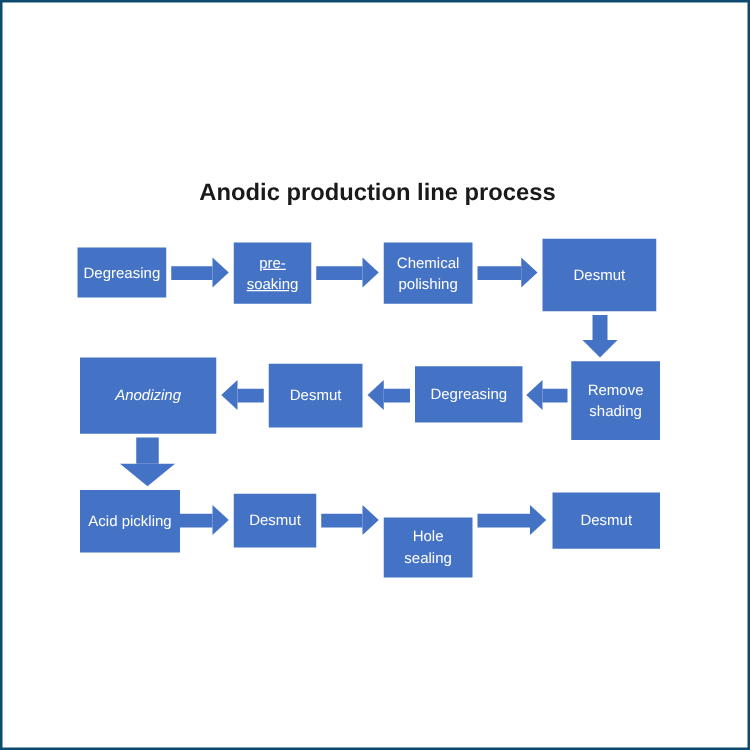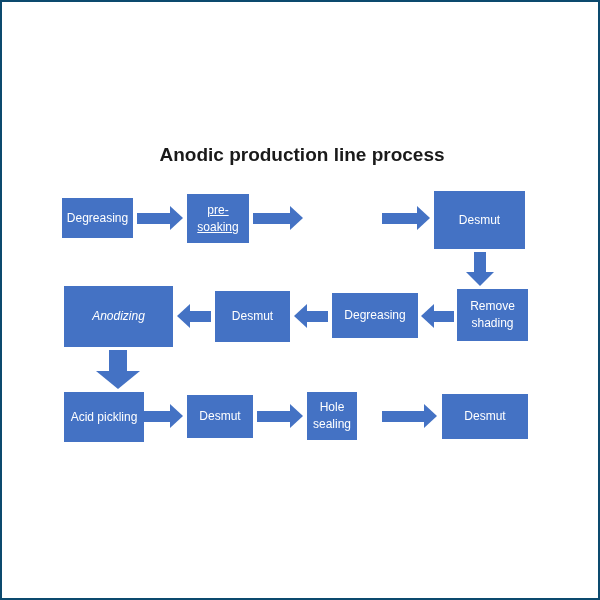--- a/index.html
+++ b/index.html
@@ -43,25 +43,25 @@
   }
   
   .b11 { left: 60px;  top: 196px; width: 71px; height: 40px; }
   .b12 { left: 185px; top: 192px; width: 62px; height: 49px; text-decoration: underline; }
   .b13 { left: 305px; top: 192px; width: 71px; height: 49px; }
   .b14 { left: 432px; top: 189px; width: 91px; height: 58px; }
   
   .b21 { left: 62px;  top: 284px; width: 109px; height: 61px; font-style: italic; }
   .b22 { left: 213px; top: 289px; width: 75px; height: 51px; }
   .b23 { left: 330px; top: 291px; width: 86px; height: 45px; }
-  .b24 { left: 455px; top: 287px; width: 71px; height: 52px; }
+  .b24 { left: 455px; top: 287px; width: 71px; height: 63px; }
   
   .b31 { left: 62px;  top: 390px; width: 80px; height: 50px; }
   .b32 { left: 185px; top: 393px; width: 66px; height: 43px; }
-  .b33 { left: 305px; top: 390px; width: 50px; height: 48px; }
+  .b33 { left: 305px; top: 412px; width: 71px; height: 48px; }
   .b34 { left: 440px; top: 392px; width: 86px; height: 45px; }
 
   .arrow { position: absolute; }
   .arrow .shaft { position: absolute; background: var(--box, #4472C4); }
   .arrow .head  { position: absolute; width: 0; height: 0; }
 
   .right .shaft { left: 0; right: 13px; top: 50%; margin-top: -5.5px; height: 11px; }
   .right .head  { right: 0; top: 50%; margin-top: -12px;
                   border-top: 12px solid transparent;
                   border-bottom: 12px solid transparent;
@@ -108,20 +108,21 @@
   <div class="box b11">Degreasing</div>
   <div class="arrow right a1">
       <div class="shaft"></div>
       <div class="head"></div>
     </div>
   <div class="box b12">pre-soaking</div>
   <div class="arrow right a2">
       <div class="shaft"></div>
       <div class="head"></div>
     </div>
+  <div class="box b13">Chemical polishing</div>
   <div class="arrow right a3">
       <div class="shaft"></div>
       <div class="head"></div>
     </div>
   <div class="box b14">Desmut</div>
 
   <div class="arrow down d1">
       <div class="shaft"></div>
       <div class="head"></div>
     </div>

